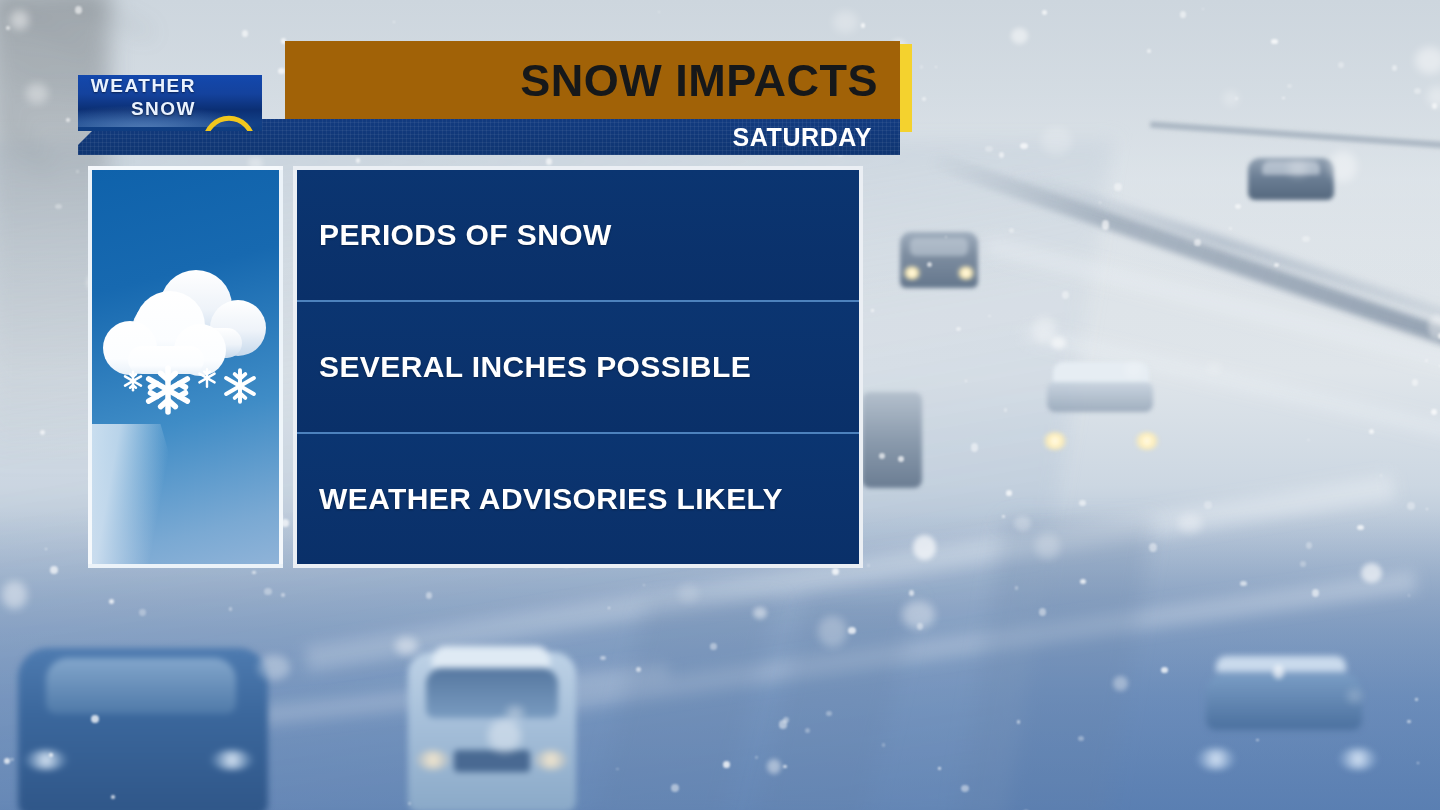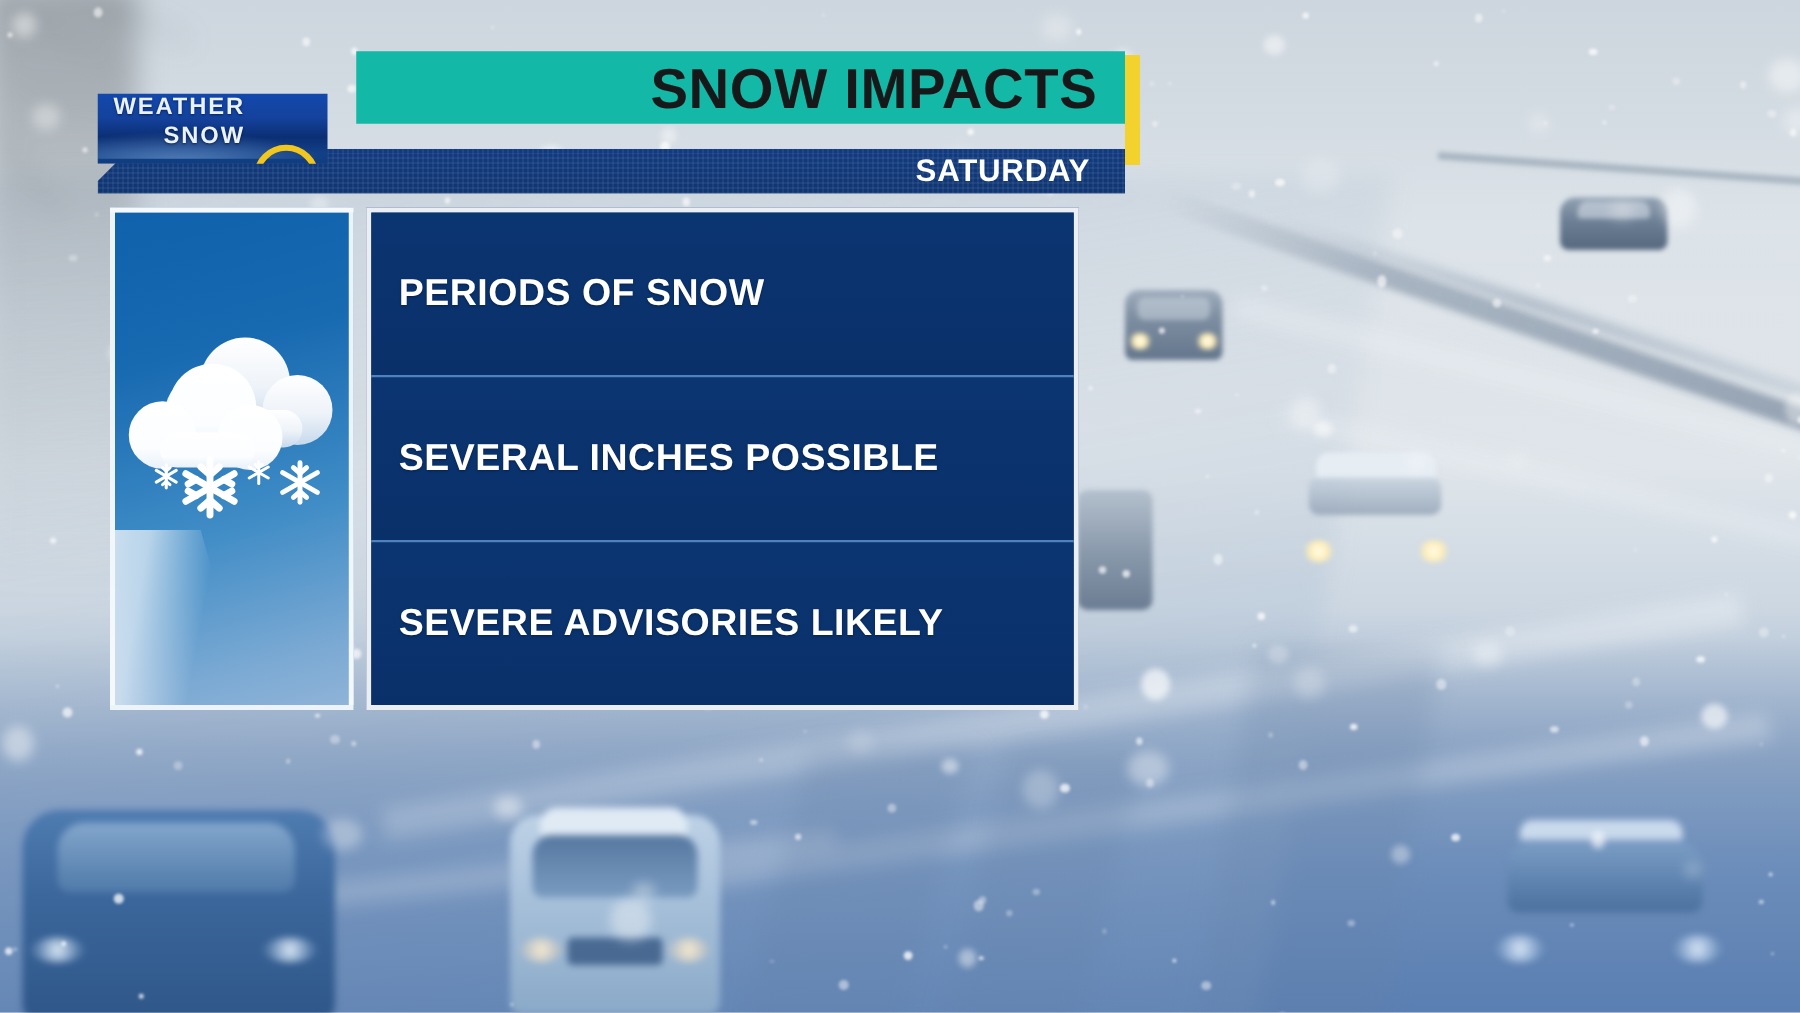--- a/index.html
+++ b/index.html
@@ -299,22 +299,22 @@
 
   .logo-11 {
     position: absolute; right: 6px; top: 40px;
     width: 54px; height: 54px;
   }
 
   
   .title-bar {
     position: absolute;
     left: 285px; top: 41px;
-    width: 615px; height: 58px;
-    background: #14b8a6;
+    width: 615px; height: 78px;
+    background: #a16207;
     z-index: 5;
     display: flex; align-items: center; justify-content: flex-end; text-align: right;
   }
   .title-bar .title {
     color: #16181a;
     font-size: 45px;
     font-weight: bold;
     letter-spacing: 0.5px;
     padding-right: 22px;
     line-height: 1;
@@ -814,18 +814,18 @@
     </div>
 
     <div class="rows" id="impact-rows">
         <div class="row">
           <div class="row-text">PERIODS OF SNOW</div>
         </div>
         <div class="row">
           <div class="row-text">SEVERAL INCHES POSSIBLE</div>
         </div>
         <div class="row">
-          <div class="row-text">SEVERE ADVISORIES LIKELY</div>
+          <div class="row-text">WEATHER ADVISORIES LIKELY</div>
         </div>
       </div>
 
   </div>
 </div>
 
 </body></html>

